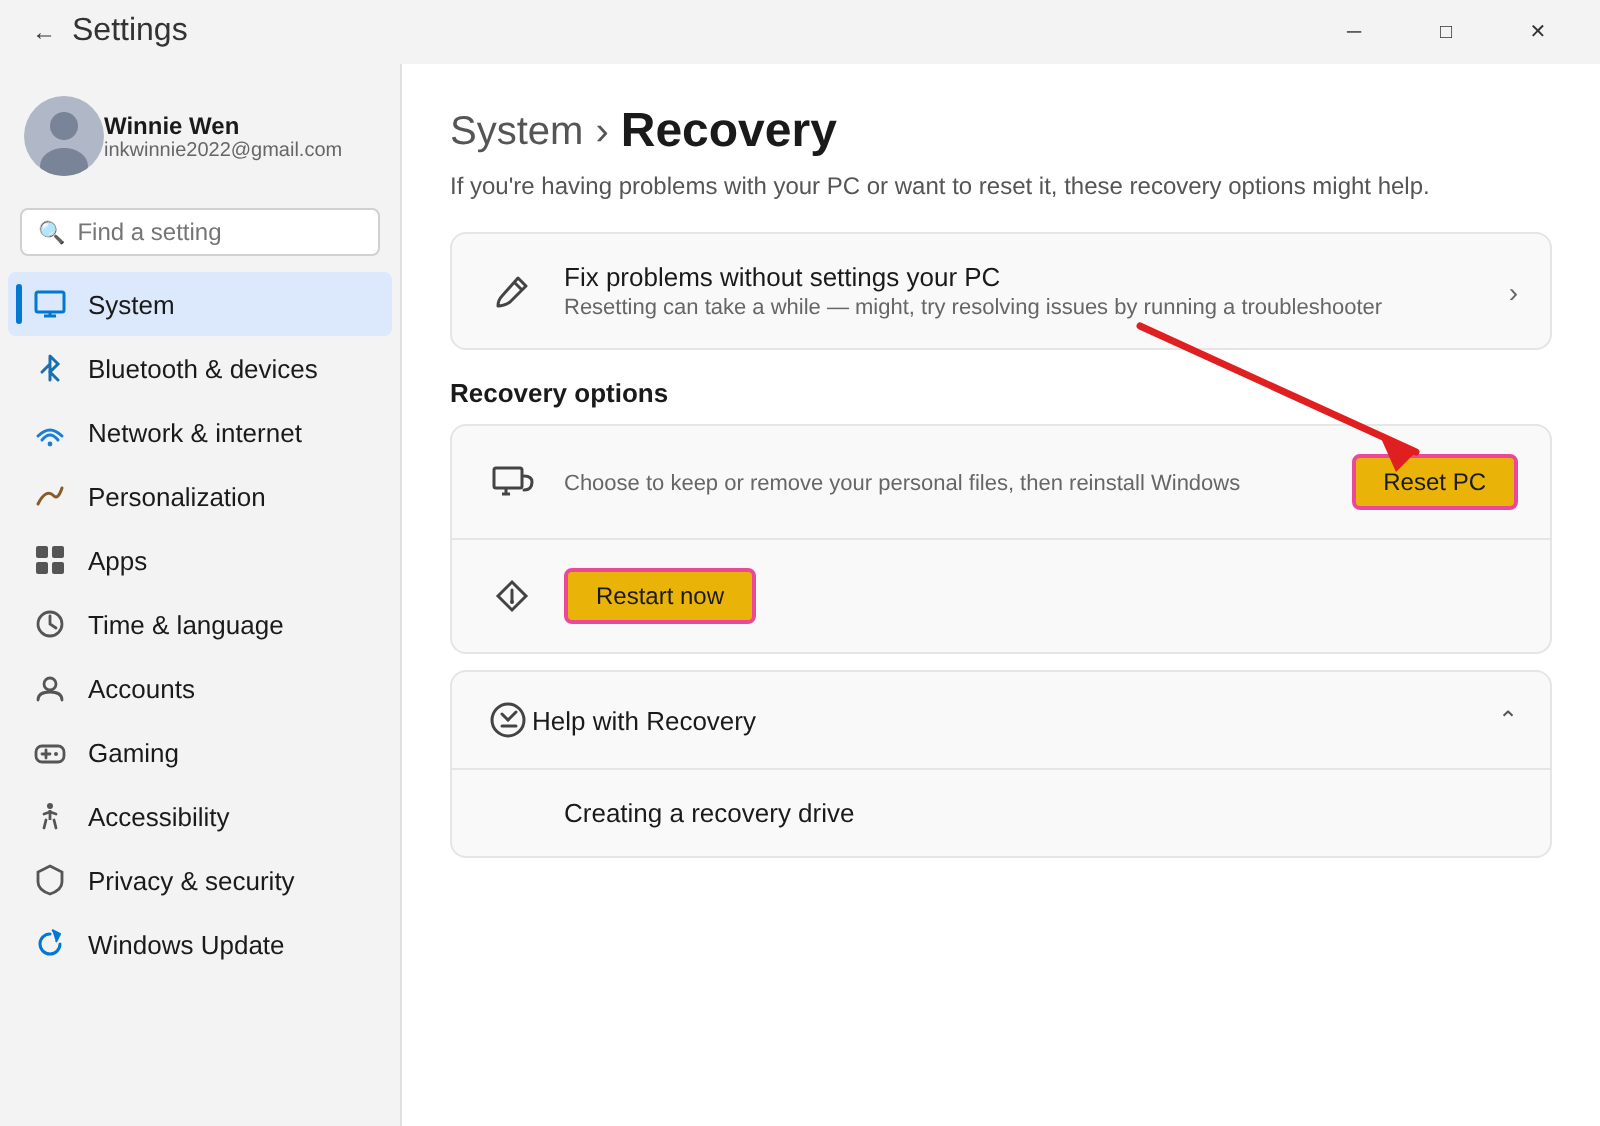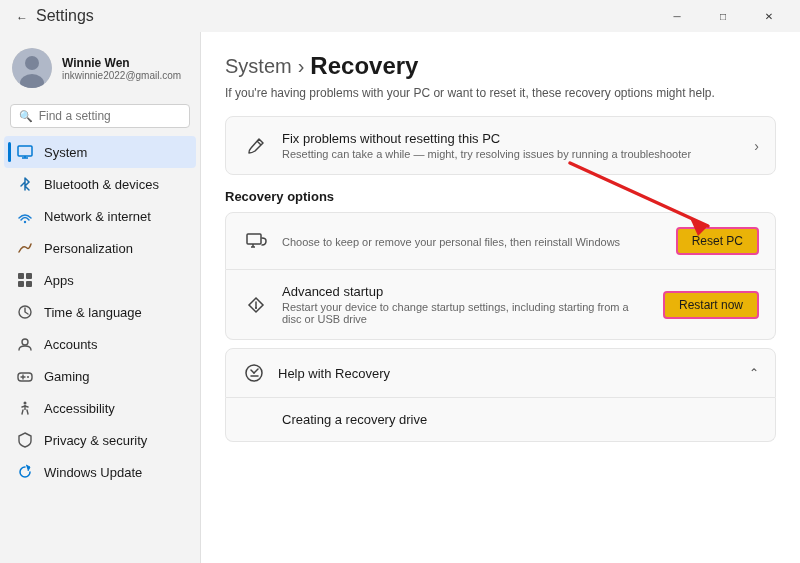--- a/index.html
+++ b/index.html
@@ -58,21 +58,20 @@
       background: #f3f3f3;
       flex-shrink: 0;
       padding: 8px 0;
       overflow-y: auto;
     }
 
     .user-profile {
       display: flex;
       align-items: center;
       padding: 8px 12px 16px 12px;
-      gap: 10px;
     }
     .avatar {
       width: 40px;
       height: 40px;
       border-radius: 50%;
       background: #d0d0d0;
       display: flex;
       align-items: center;
       justify-content: center;
       font-size: 16px;
@@ -224,21 +223,21 @@
       margin: 14px 0 8px 0;
     }
 
     .recovery-section-header {
       background: #f9f9f9;
       border: 1px solid #e5e5e5;
       border-radius: 8px 8px 0 0;
       padding: 12px 16px;
       display: flex;
       align-items: center;
-      gap: 12px;
+      gap: 0;
       cursor: pointer;
     }
     .recovery-section-body {
       background: #f9f9f9;
       border: 1px solid #e5e5e5;
       border-top: none;
       border-radius: 0 0 8px 8px;
       padding: 10px 16px 10px 56px;
     }
     .recovery-body-item {
@@ -452,21 +451,21 @@
     <p class="subtitle">If you're having problems with your PC or want to reset it, these recovery options might help.</p>
 
     <div class="card">
       <div class="card-icon">
         <svg width="22" height="22" viewBox="0 0 22 22" fill="none">
             <path d="M14 4 L18 8 L10 16 Q7 18 4 18 Q4 15 6 13 Z" stroke="#444" stroke-width="1.5" fill="none" stroke-linejoin="round"></path>
             <line x1="12" y1="6" x2="16" y2="10" stroke="#444" stroke-width="1.5"></line>
           </svg>
       </div>
       <div class="card-text">
-        <div class="card-title">Fix problems without resetting this PC</div>
+        <div class="card-title">Fix problems without settings your PC</div>
         <div class="card-desc">Resetting can take a while — might, try resolving issues by running a troubleshooter</div>
       </div>
       <div class="card-action">
         <span class="card-chevron">›</span>
       </div>
     </div>
 
     <div class="section-label">Recovery options</div>
 
     <div class="card arrow-container" style="position:relative; margin-bottom:0; border-radius: 8px 8px 0 0; border-bottom: 1px solid #e5e5e5;">
@@ -492,24 +491,20 @@
     </div>
 
     <div class="card" style="border-radius: 0 0 8px 8px; border-top: none; margin-bottom: 8px;">
       <div class="card-icon">
         <svg width="22" height="22" viewBox="0 0 22 22" fill="none">
             <path d="M11 4 L18 11 L11 18 L4 11 Z" stroke="#444" stroke-width="1.5" fill="none"></path>
             <line x1="11" y1="8" x2="11" y2="14" stroke="#444" stroke-width="1.5" stroke-linecap="round"></line>
             <circle cx="11" cy="14" r="1" fill="#444"></circle>
           </svg>
       </div>
-      <div class="card-text">
-        <div class="card-title">Advanced startup</div>
-        <div class="card-desc">Restart your device to change startup settings, including starting from a disc or USB drive</div>
-      </div>
       <div class="card-action">
         <button class="btn-action">Restart now</button>
       </div>
     </div>
 
     <div>
       <div class="recovery-section-header">
         <div class="section-icon">
           <svg width="20" height="20" viewBox="0 0 20 20" fill="none">
               <circle cx="10" cy="10" r="8" stroke="#444" stroke-width="1.5" fill="none"></circle>

